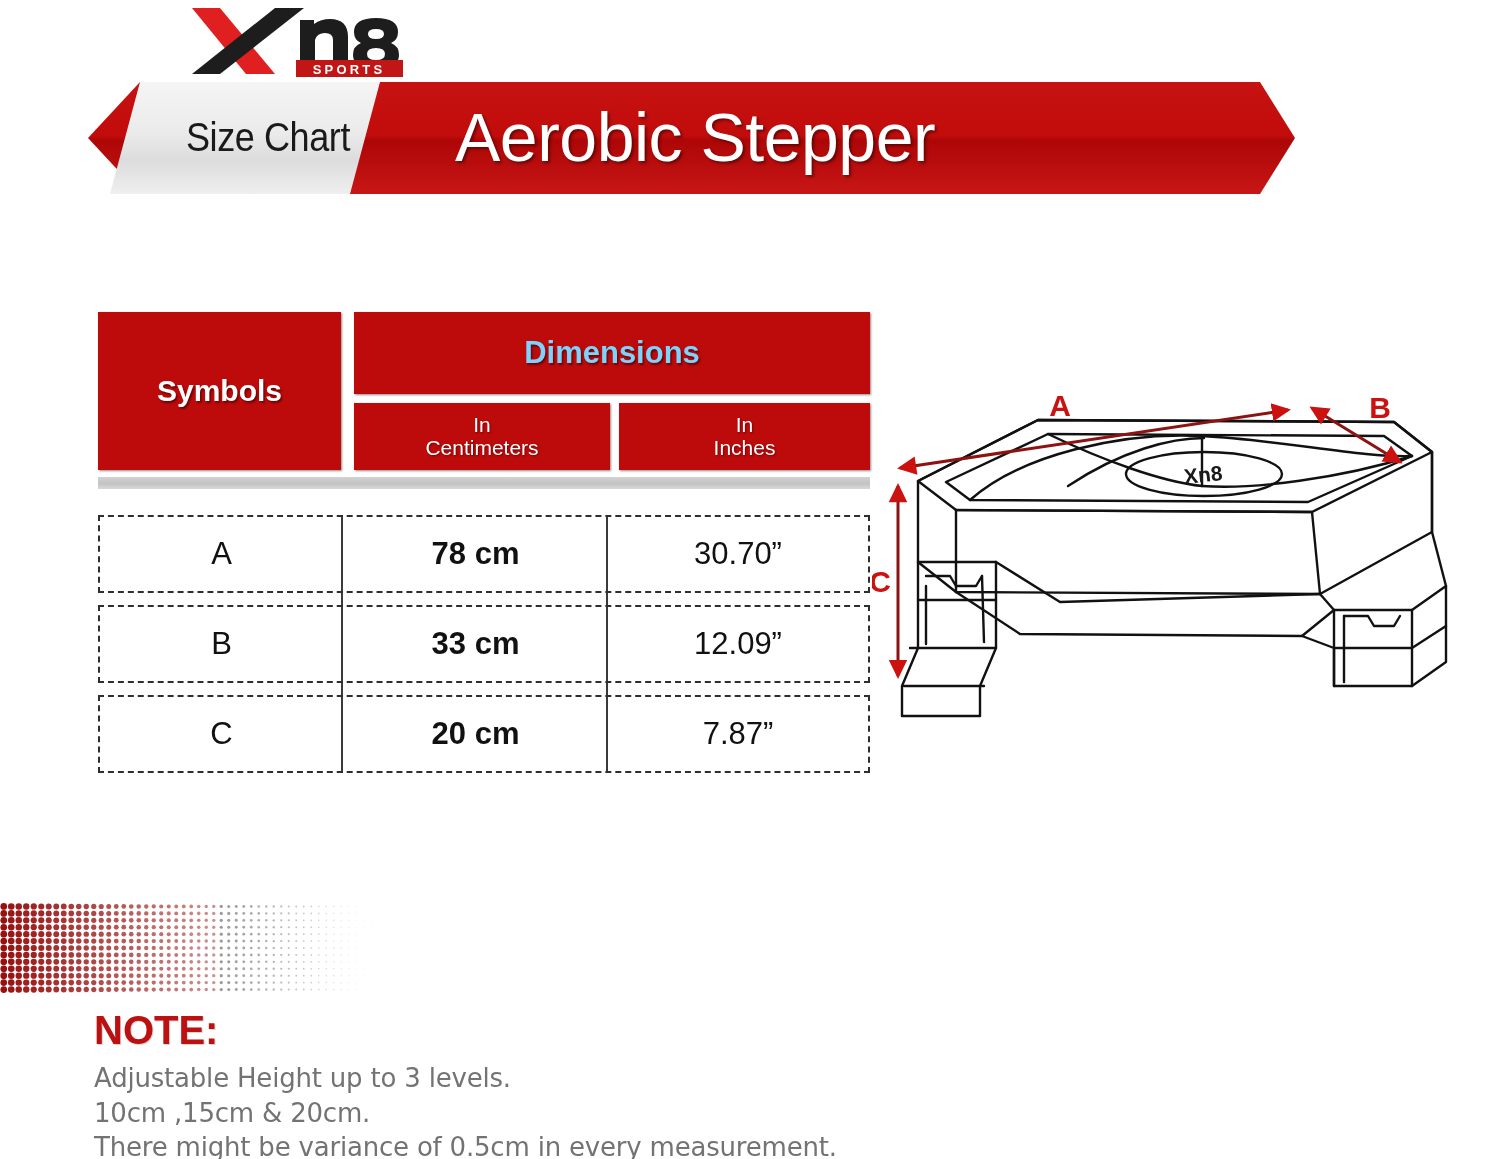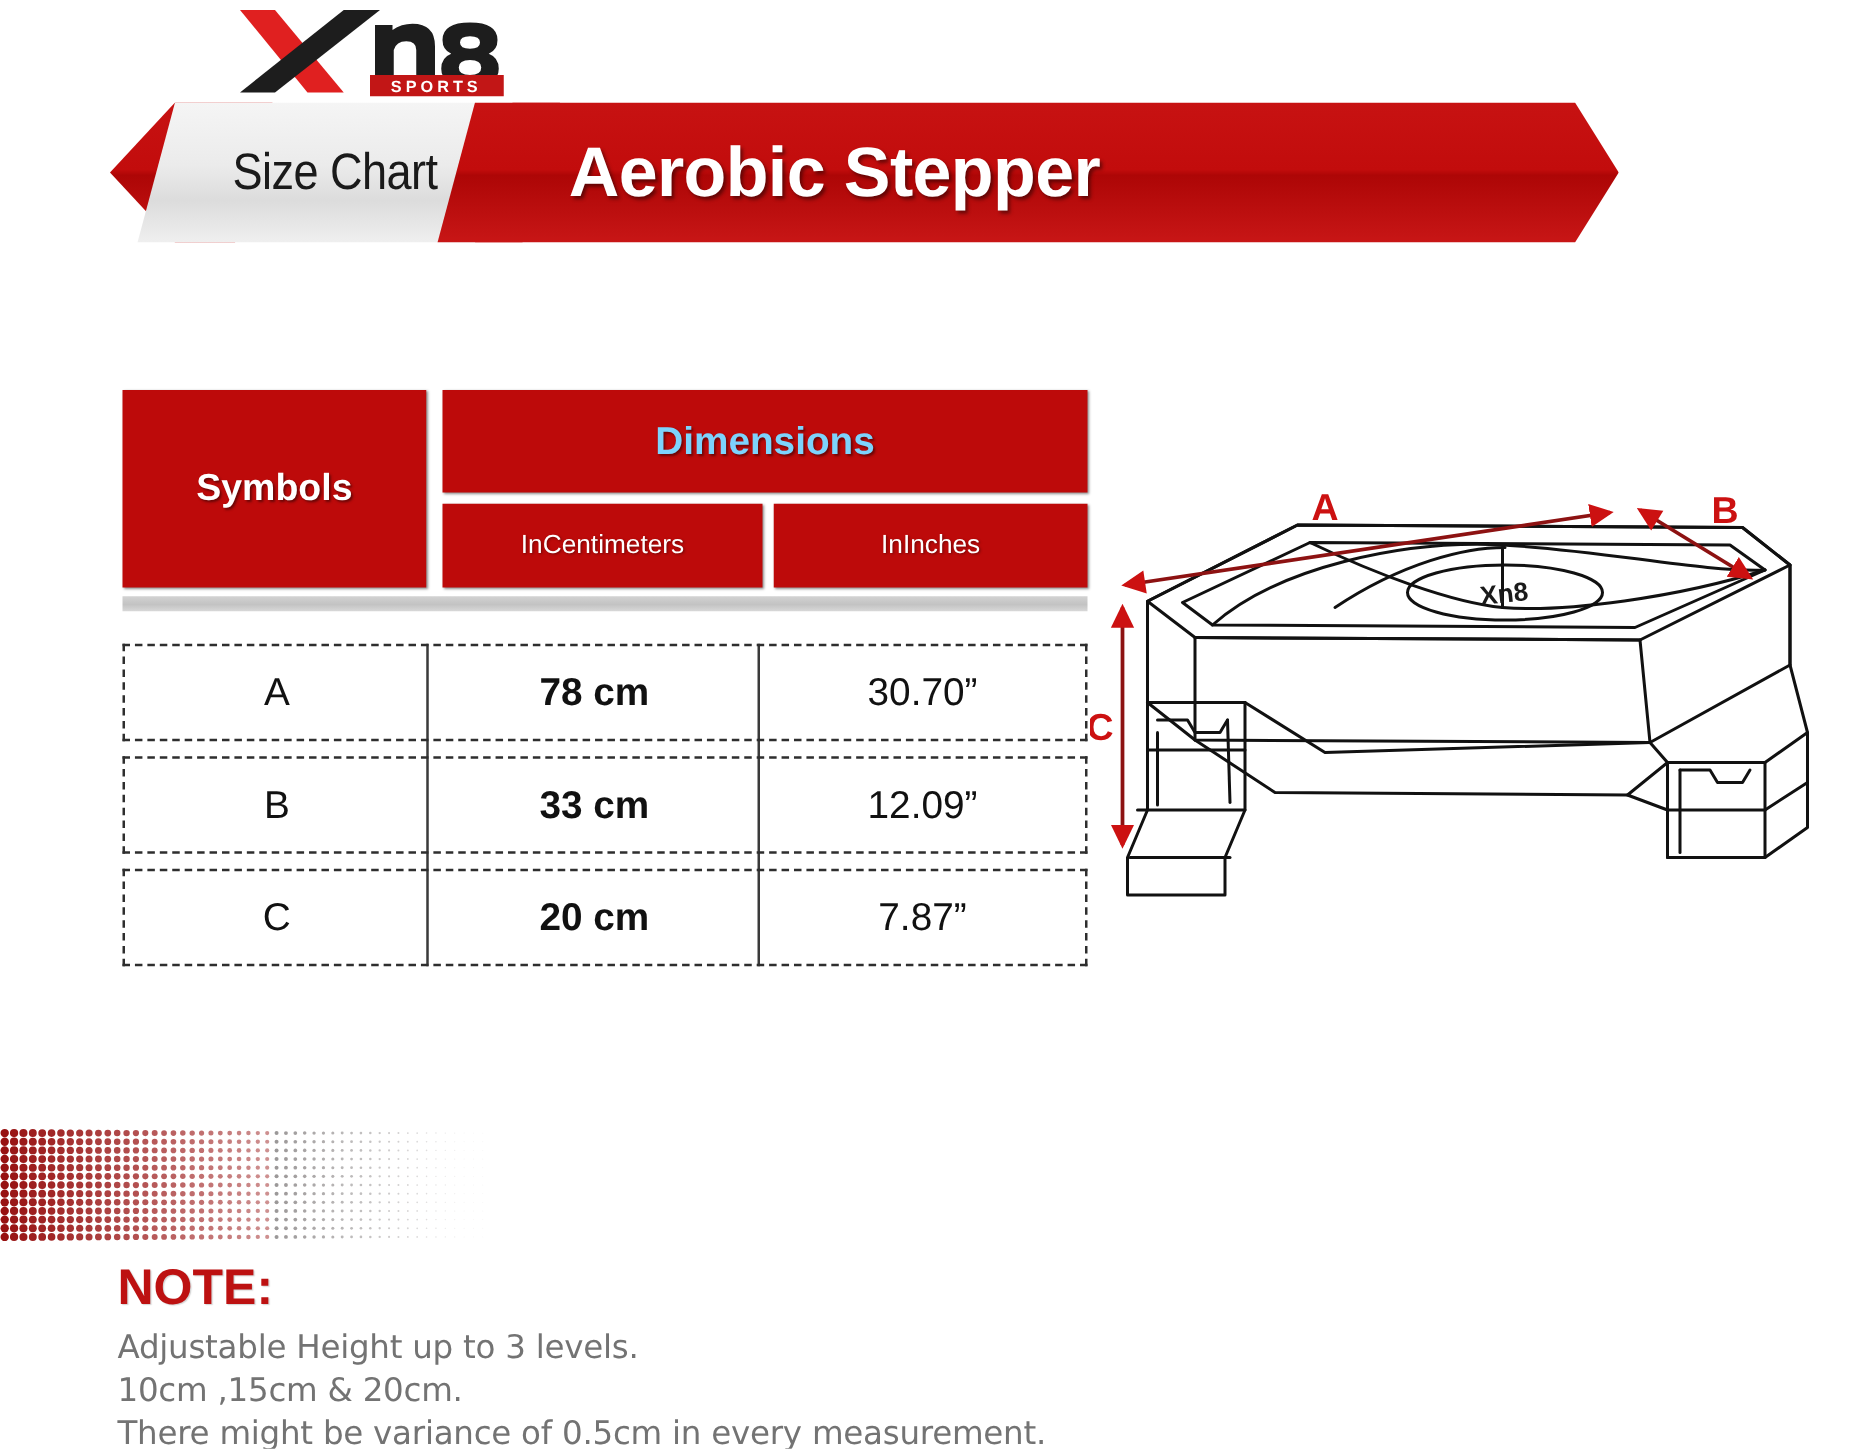--- a/index.html
+++ b/index.html
@@ -57,22 +57,22 @@
     transform-origin: center center;
     white-space: nowrap;
   }
   #product-title {
     position: absolute;
     left: 455px;
     top: 100px;
     height: 74px;
     display: flex;
     align-items: center;
-    font-size: 56px;
-    font-weight: bold;
+    font-size: 68px;
+    font-weight: normal;
     color: #ffffff;
     letter-spacing: -0.5px;
     text-shadow: 2px 2px 3px rgba(0,0,0,0.45);
     white-space: nowrap;
   }
 
   
   #size-table {
     position: absolute;
     left: 98px;
@@ -117,21 +117,21 @@
     font-weight: bold;
     text-shadow: 1.5px 1.5px 2px rgba(0,0,0,0.45);
   }
   .th-unit {
     position: absolute;
     top: 91px;
     height: 67px;
     background: #bd0a0a;
     box-shadow: 1px 1px 2px rgba(0,0,0,0.45);
     display: flex;
-    flex-direction: row;
+    flex-direction: column;
     align-items: center;
     justify-content: center;
     line-height: 1.08;
   }
   .th-unit span {
     color: #fff;
     font-size: 21px;
     font-weight: normal;
     text-shadow: 1px 1px 2px rgba(0,0,0,0.4);
   }

